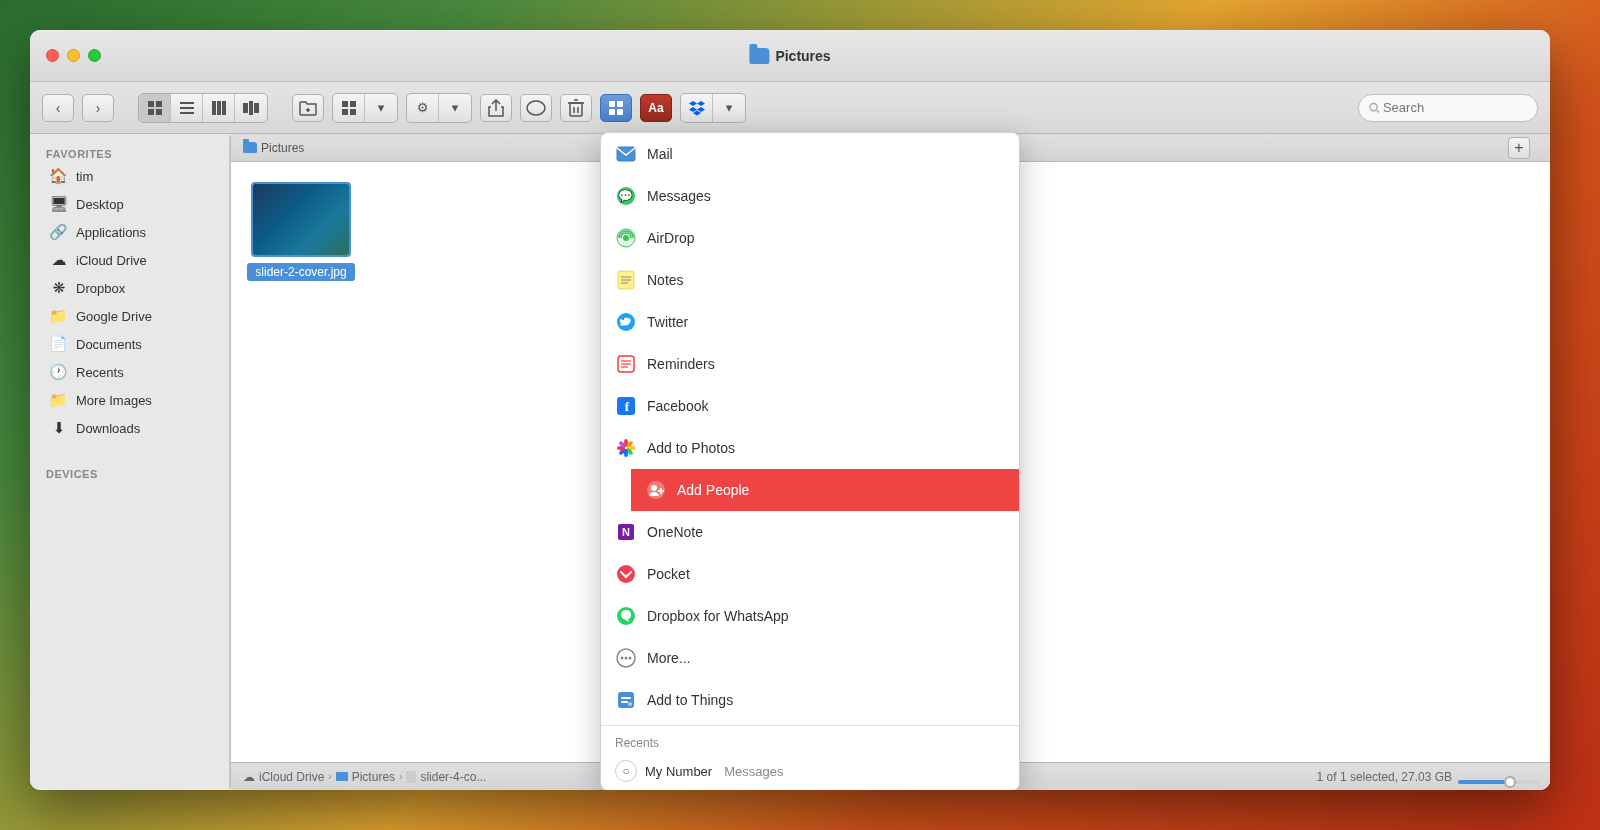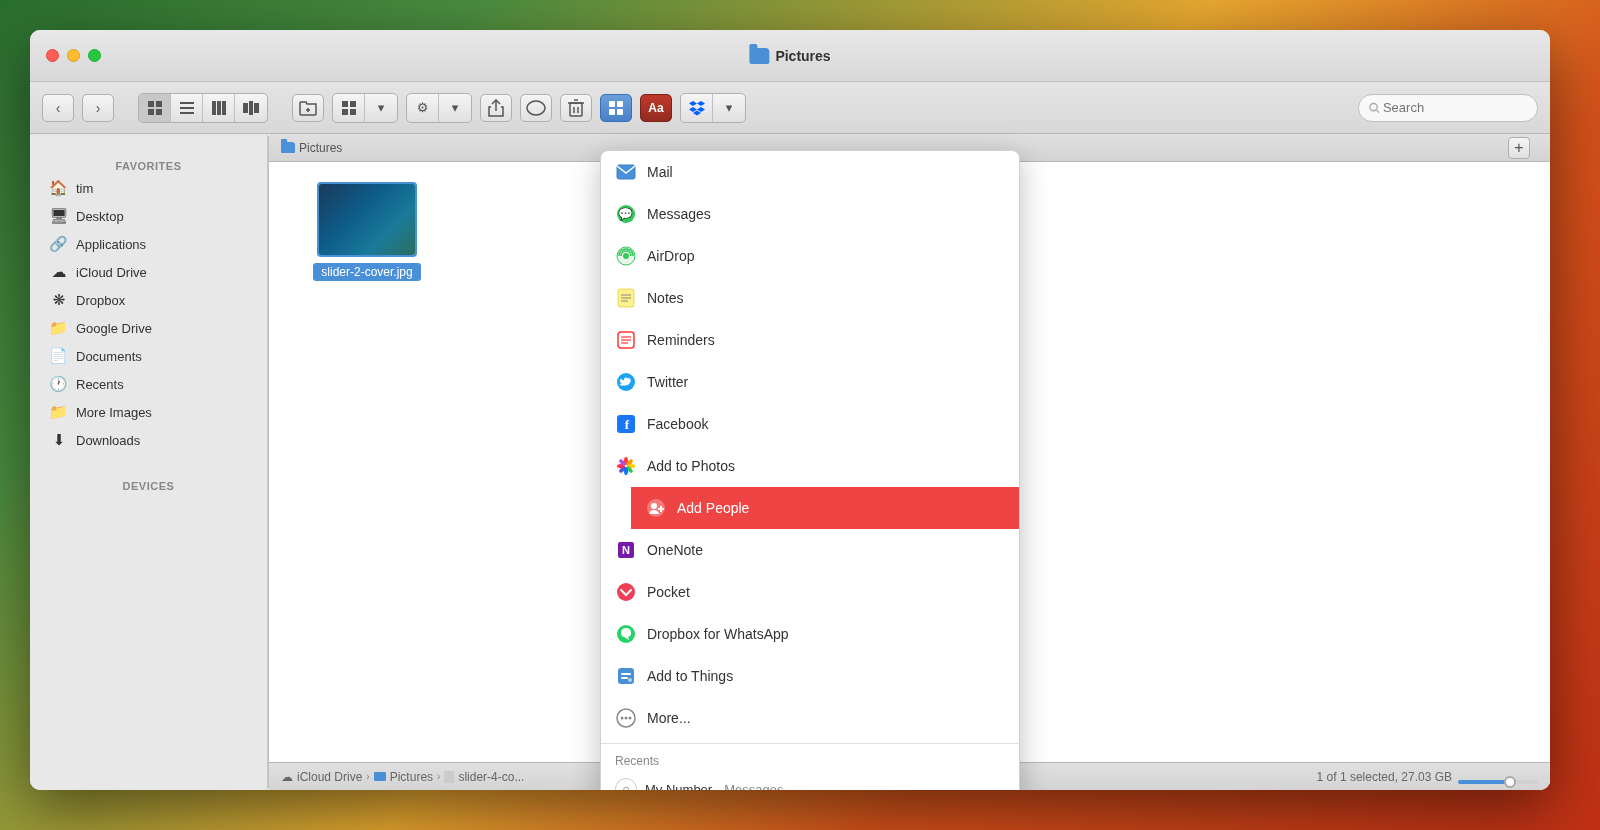--- a/index.html
+++ b/index.html
@@ -166,27 +166,26 @@
 
     
     .main-content {
       display: flex;
       flex: 1;
       overflow: hidden;
     }
 
     
     .sidebar {
-      width: 238px;
+      width: 200px;
       background: #e8e8e8;
       border-right: 1px solid #c8c8c8;
-      padding: 20px 0;
+      padding: 8px 0;
       overflow-y: auto;
       flex-shrink: 0;
-      text-align: center;
     }
 
     .sidebar-section-label {
       font-size: 11px;
       font-weight: 700;
       color: #888;
       padding: 6px 16px 2px;
       text-transform: uppercase;
       letter-spacing: 0.5px;
     }
@@ -261,21 +260,20 @@
       gap: 20px;
     }
 
     .file-item {
       display: flex;
       flex-direction: column;
       align-items: center;
       gap: 6px;
       cursor: pointer;
       width: 100px;
-      margin-left: 28px;
     }
 
     .file-thumbnail {
       width: 100px;
       height: 75px;
       background: #ddd;
       border-radius: 4px;
       overflow: hidden;
       display: flex;
       align-items: center;
@@ -338,21 +336,21 @@
       position: absolute;
       top: 50%;
       left: 40%;
       transform: translateY(-50%);
       z-index: 5;
     }
 
     
     .share-menu {
       position: absolute;
-      top: 120px;
+      top: 102px;
       left: 570px;
       width: 420px;
       background: white;
       border: 1px solid #d0d0d0;
       border-radius: 8px;
       box-shadow: 0 8px 30px rgba(0,0,0,0.25);
       z-index: 10;
       overflow: hidden;
     }
 
@@ -759,37 +757,37 @@
           <line x1="5" y1="10" x2="15" y2="10" stroke="#888" stroke-width="1"></line>
           <line x1="5" y1="13" x2="12" y2="13" stroke="#888" stroke-width="1"></line>
         </svg>
       </div>
       <span>Notes</span>
     </div>
 
     <div class="share-menu-item">
       <div class="menu-icon">
         <svg width="20" height="20" viewBox="0 0 20 20">
+          <circle cx="10" cy="10" r="9" fill="#1da1f2"></circle>
+          <path d="M15,7 Q14,7.5 13,7.5 Q14,6.5 13.5,5.5 Q12.5,6 11.5,6.5 Q11,5.5 10,5.5 Q8,5.5 8,7.5 Q8,8 8.1,8.3 Q6,8 4.5,6.5 Q4,7.5 4.5,8.5 Q4,8.3 3.5,8 Q3.5,9.5 5,10 Q4.5,10.1 4,10 Q4.5,11.5 6,11.5 Q5,12.5 3,12.5 Q5,14 8,13.5 Q11,14 13,12 Q15,10 15,7 Z" fill="white"></path>
+        </svg>
+      </div>
+      <span>Twitter</span>
+    </div>
+
+    <div class="share-menu-item">
+      <div class="menu-icon">
+        <svg width="20" height="20" viewBox="0 0 20 20">
           <rect x="2" y="2" width="16" height="16" rx="3" fill="white" stroke="#ff3b30" stroke-width="1.5"></rect>
           <line x1="5" y1="7" x2="15" y2="7" stroke="#ff3b30" stroke-width="1.2"></line>
           <line x1="5" y1="10" x2="15" y2="10" stroke="#ff3b30" stroke-width="1.2"></line>
           <line x1="5" y1="13" x2="12" y2="13" stroke="#ff3b30" stroke-width="1.2"></line>
         </svg>
       </div>
       <span>Reminders</span>
-    </div>
-
-    <div class="share-menu-item">
-      <div class="menu-icon">
-        <svg width="20" height="20" viewBox="0 0 20 20">
-          <circle cx="10" cy="10" r="9" fill="#1da1f2"></circle>
-          <path d="M15,7 Q14,7.5 13,7.5 Q14,6.5 13.5,5.5 Q12.5,6 11.5,6.5 Q11,5.5 10,5.5 Q8,5.5 8,7.5 Q8,8 8.1,8.3 Q6,8 4.5,6.5 Q4,7.5 4.5,8.5 Q4,8.3 3.5,8 Q3.5,9.5 5,10 Q4.5,10.1 4,10 Q4.5,11.5 6,11.5 Q5,12.5 3,12.5 Q5,14 8,13.5 Q11,14 13,12 Q15,10 15,7 Z" fill="white"></path>
-        </svg>
-      </div>
-      <span>Twitter</span>
     </div>
 
     <div class="share-menu-item">
       <div class="menu-icon">
         <svg width="20" height="20" viewBox="0 0 20 20">
           <rect x="1" y="1" width="18" height="18" rx="3" fill="#1877f2"></rect>
           <text x="11" y="15" text-anchor="middle" fill="white" font-size="13" font-weight="bold" font-family="serif">f</text>
         </svg>
       </div>
       <span>Facebook</span>
@@ -853,41 +851,41 @@
           <circle cx="10" cy="10" r="9" fill="#25d366"></circle>
           <path d="M10,4 Q15,4 15,9 Q15,12 12,13 L13,16 L8,13 Q5,12 5,9 Q5,4 10,4 Z" fill="white"></path>
         </svg>
       </div>
       <span>Dropbox for WhatsApp</span>
     </div>
 
     <div class="share-menu-item">
       <div class="menu-icon">
         <svg width="20" height="20" viewBox="0 0 20 20">
+          <circle cx="10" cy="10" r="9" fill="none" stroke="#888" stroke-width="1.5"></circle>
+          <circle cx="6" cy="10" r="1.5" fill="#888"></circle>
+          <circle cx="10" cy="10" r="1.5" fill="#888"></circle>
+          <circle cx="14" cy="10" r="1.5" fill="#888"></circle>
+        </svg>
+      </div>
+      <span>More...</span>
+    </div>
+
+    <div class="share-menu-item">
+      <div class="menu-icon">
+        <svg width="20" height="20" viewBox="0 0 20 20">
           <rect x="2" y="2" width="16" height="16" rx="3" fill="#4a90d9"></rect>
           <rect x="5" y="7" width="10" height="2" rx="1" fill="white"></rect>
           <rect x="5" y="11" width="7" height="2" rx="1" fill="white"></rect>
           <circle cx="14" cy="14" r="2" fill="white" opacity="0.6"></circle>
         </svg>
       </div>
       <span>Add to Things</span>
     </div>
 
-    <div class="share-menu-item">
-      <div class="menu-icon">
-        <svg width="20" height="20" viewBox="0 0 20 20">
-          <circle cx="10" cy="10" r="9" fill="none" stroke="#888" stroke-width="1.5"></circle>
-          <circle cx="6" cy="10" r="1.5" fill="#888"></circle>
-          <circle cx="10" cy="10" r="1.5" fill="#888"></circle>
-          <circle cx="14" cy="10" r="1.5" fill="#888"></circle>
-        </svg>
-      </div>
-      <span>More...</span>
-    </div>
-
     <div class="menu-divider"></div>
 
     <div class="menu-section-label">Recents</div>
 
     <div class="menu-recent-item">
       <div class="recent-icon">○</div>
       <span class="recent-name">My Number</span>
       <span class="recent-app">Messages</span>
     </div>
 

